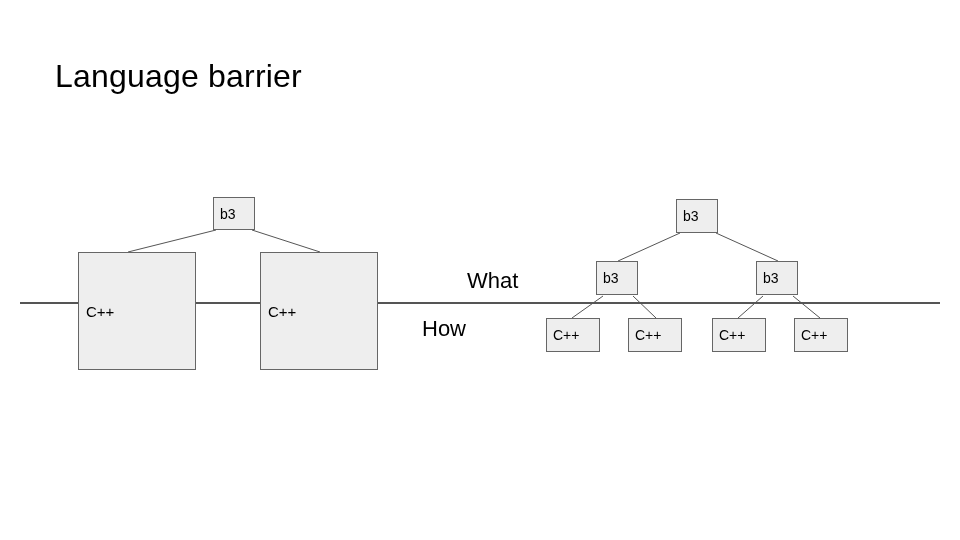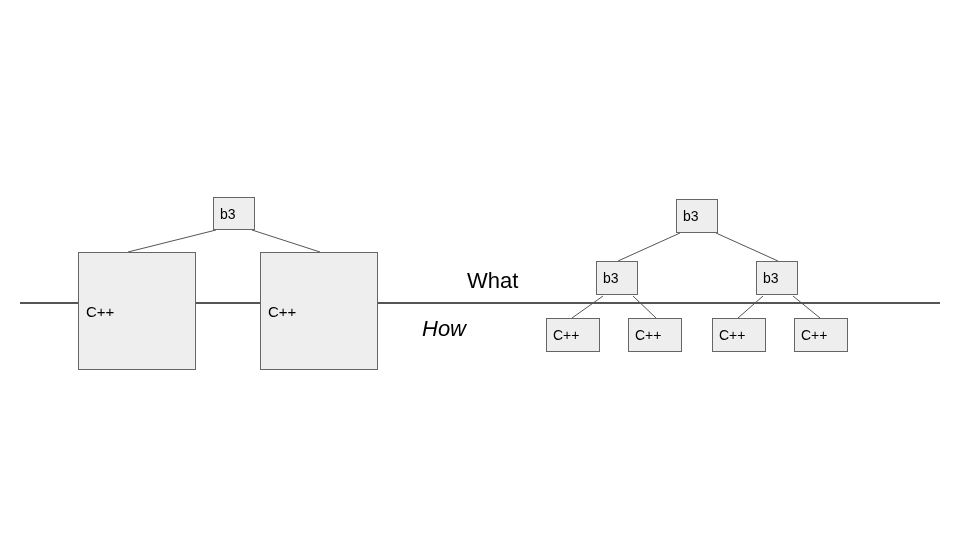--- a/index.html
+++ b/index.html
@@ -30,21 +30,21 @@
     right: 20px;
     top: 302px;
     height: 0;
     border-top: 2px solid #555;
   }
   .lbl {
     position: absolute;
     font-size: 22px;
   }
   .lbl-what { left: 422px; top: 268px; margin-left: 45px; }
-  .lbl-how  { left: 422px; top: 316px; font-style: italic; }
+  .lbl-how  { left: 422px; top: 316px; }
   .box {
     position: absolute;
     background: #eeeeee;
     border: 1px solid #666;
     box-sizing: border-box;
     font-size: 15px;
     display: flex;
     align-items: center;
     padding-left: 7px;
   }
@@ -57,20 +57,21 @@
   }
   svg.conn line {
     stroke: #555;
     stroke-width: 1;
   }
 </style>
 </head>
 <body>
 
 <div class="stage">
+  <div class="title">Language barrier</div>
 
   <div class="hr"></div>
   <div class="lbl lbl-what">What</div>
   <div class="lbl lbl-how">How</div>
 
   <svg class="conn">
 
     <line x1="216" y1="230" x2="128" y2="252"></line>
     <line x1="252" y1="230" x2="320" y2="252"></line>
 

